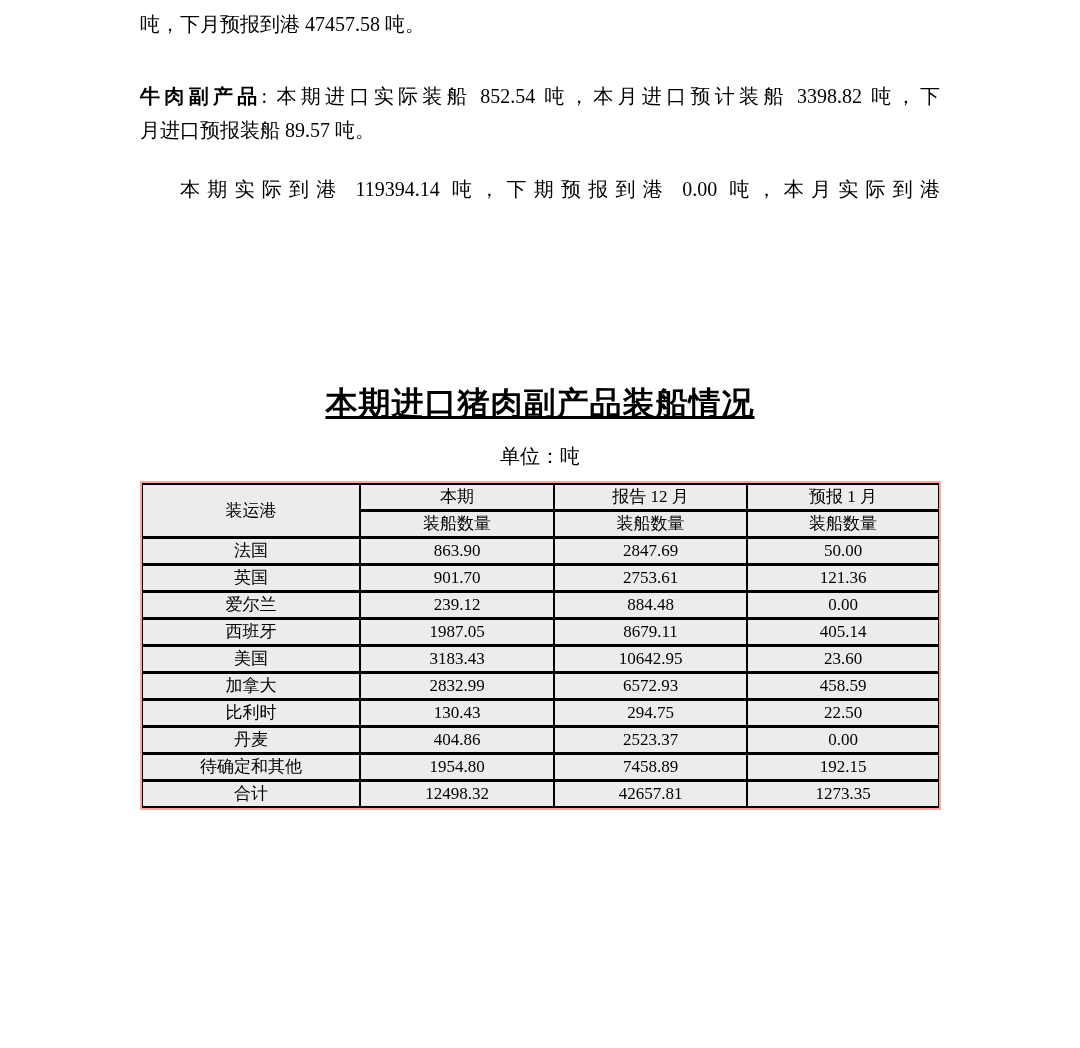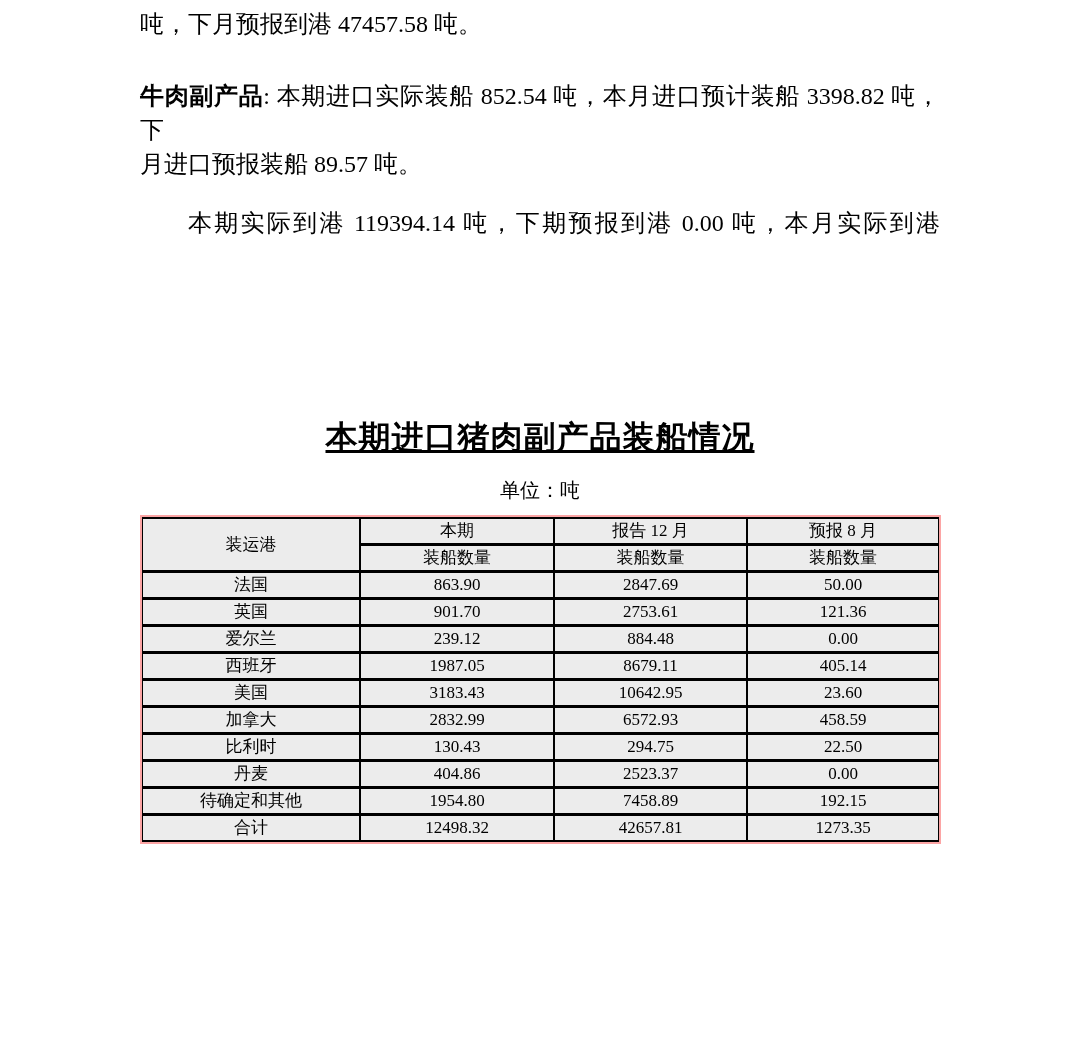--- a/index.html
+++ b/index.html
@@ -4,21 +4,21 @@
 <style>
   html,body { margin:0; padding:0; }
   body {
     width:1080px; height:1048px;
     background:#ffffff; color:#000;
     font-family:"Liberation Serif","DejaVu Serif",serif;
     overflow:hidden;
   }
   .page { padding:7px 140px 0 140px; }
 
-  .para { font-size:24px; line-height:34px; }
+  .para { font-size:20px; line-height:34px; }
   .para .line { text-align:justify; }
   .para .line.j { text-align:justify; text-align-last:justify; text-justify:inter-character; }
   .para .line.indent { text-indent:2em; }
   .para .lead { font-weight:bold; }
 
   #p1 { margin-top:0; }
   #p2 { margin-top:38px; }
   #p3 { margin-top:22px; }
   #p4 { margin-top:15px; }
   #p5 { margin-top:25px; }
@@ -79,21 +79,21 @@
       <col style="width:218px">
       <col style="width:194px">
       <col style="width:193px">
       <col style="width:192px">
     </colgroup>
     <thead>
       <tr>
         <th rowspan="2">装运港</th>
         <th>本期</th>
         <th>报告 12 月</th>
-        <th>预报 8 月</th>
+        <th>预报 1 月</th>
       </tr>
       <tr>
         <th>装船数量</th>
         <th>装船数量</th>
         <th>装船数量</th>
       </tr>
     </thead>
     <tbody>
       <tr>
         <td>法国</td>

